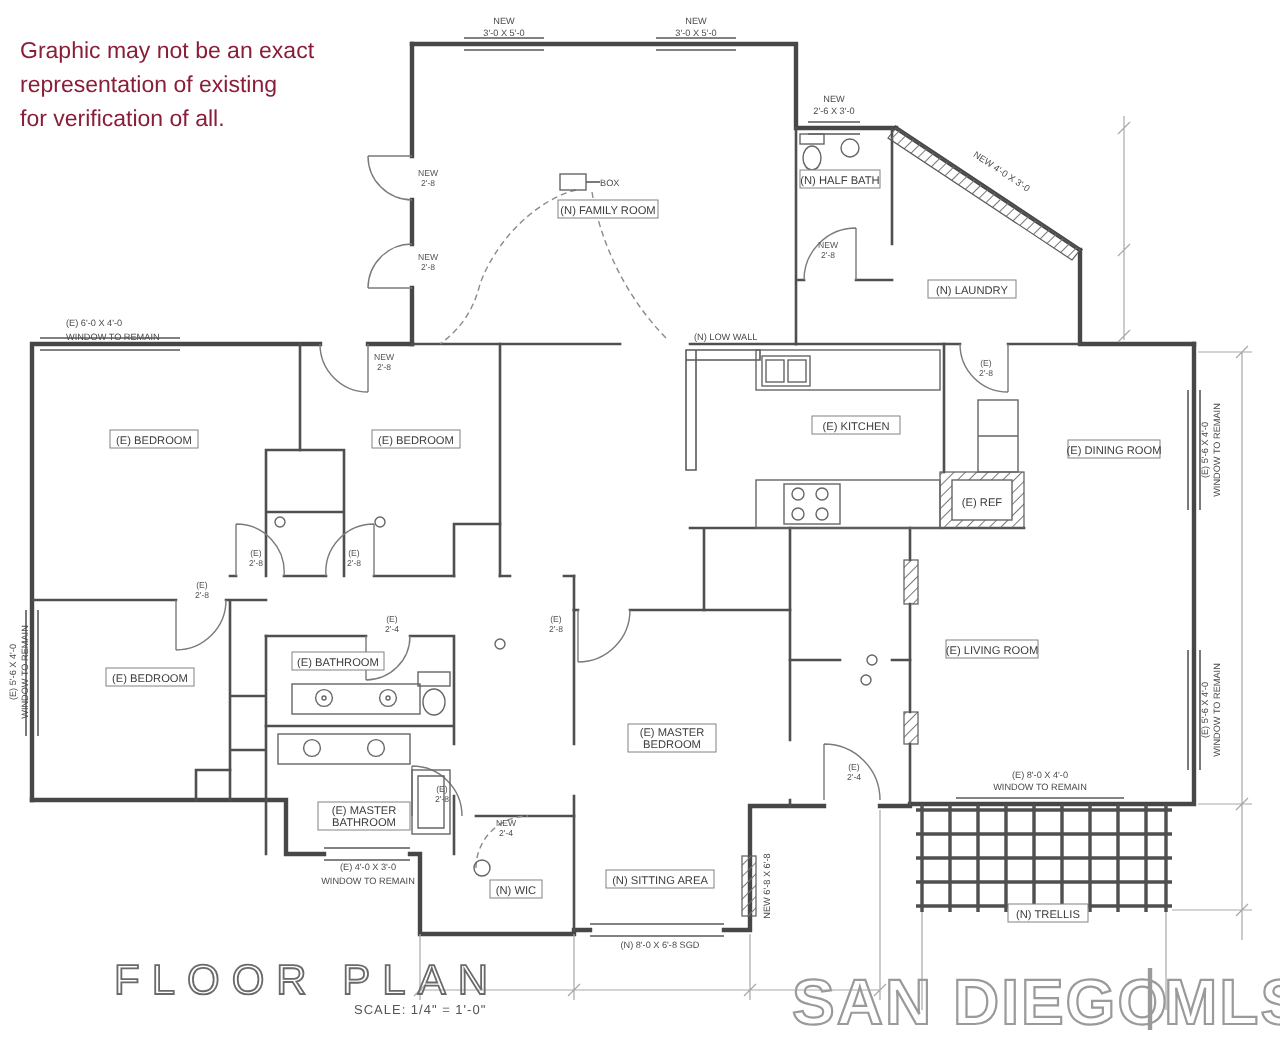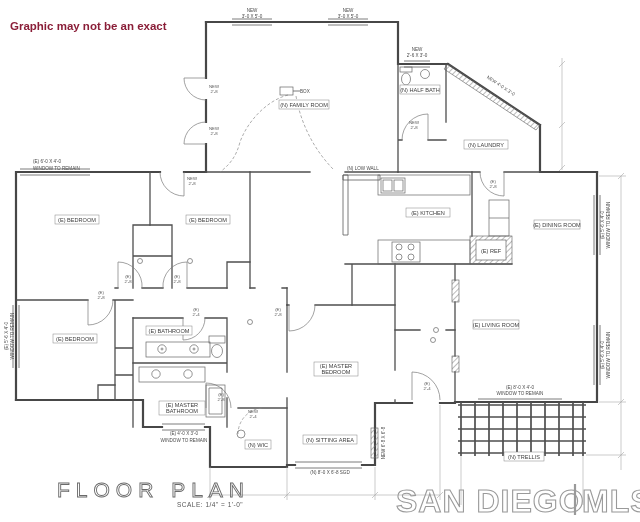--- a/index.html
+++ b/index.html
@@ -1,20 +1,20 @@
 <!DOCTYPE html>
 <html><head>
 <meta charset="utf-8">
 <style>
   html,body{margin:0;padding:0;background:#e8e8e8;}
   #page{position:relative;width:640px;height:522px;background:#ffffff;overflow:hidden;
         font-family:"Liberation Sans",sans-serif;}
   #plan-svg{position:absolute;left:0;top:0;}
   .disclaimer{position:absolute;left:10px;top:18px;width:180px;color:#8a1e38;
-        font-weight:bold;font-size:11.5px;line-height:17px;font-family:"Liberation Sans",sans-serif;}
+        font-weight:normal;font-size:11.5px;line-height:17px;font-family:"Liberation Sans",sans-serif;}
   
   .we{stroke:#474747;stroke-width:2.2;fill:none;stroke-linecap:square}
   .wi{stroke:#4f4f4f;stroke-width:1.3;fill:none;stroke-linecap:square}
   .thin{stroke:#5a5a5a;stroke-width:.8;fill:none}
   .fix{stroke:#666;stroke-width:.7;fill:#fff}
   .fixn{stroke:#666;stroke-width:.7;fill:none}
   .arc{stroke:#7a7a7a;stroke-width:.7;fill:none}
   .dash{stroke:#8a8a8a;stroke-width:.7;fill:none;stroke-dasharray:3 2}
   .dim{stroke:#a8a8a8;stroke-width:.6;fill:none}
   .grid{stroke:#4f4f4f;stroke-width:1.7;fill:none}
@@ -269,15 +269,17 @@
 
     <g>
       <text class="wm" x="396" y="512">SAN DIEGO</text>
       <line x1="575" y1="484" x2="575" y2="515" stroke="#9a9a9a" stroke-width="2.2"></line>
       <text class="wm" x="582" y="512">MLS</text>
     </g>
   </svg>
 
   <div class="disclaimer">
     <div>Graphic may not be an exact</div>
+    <div>representation of existing</div>
+    <div>for verification of all.</div>
   </div>
 
 </div>
 
 </body></html>

